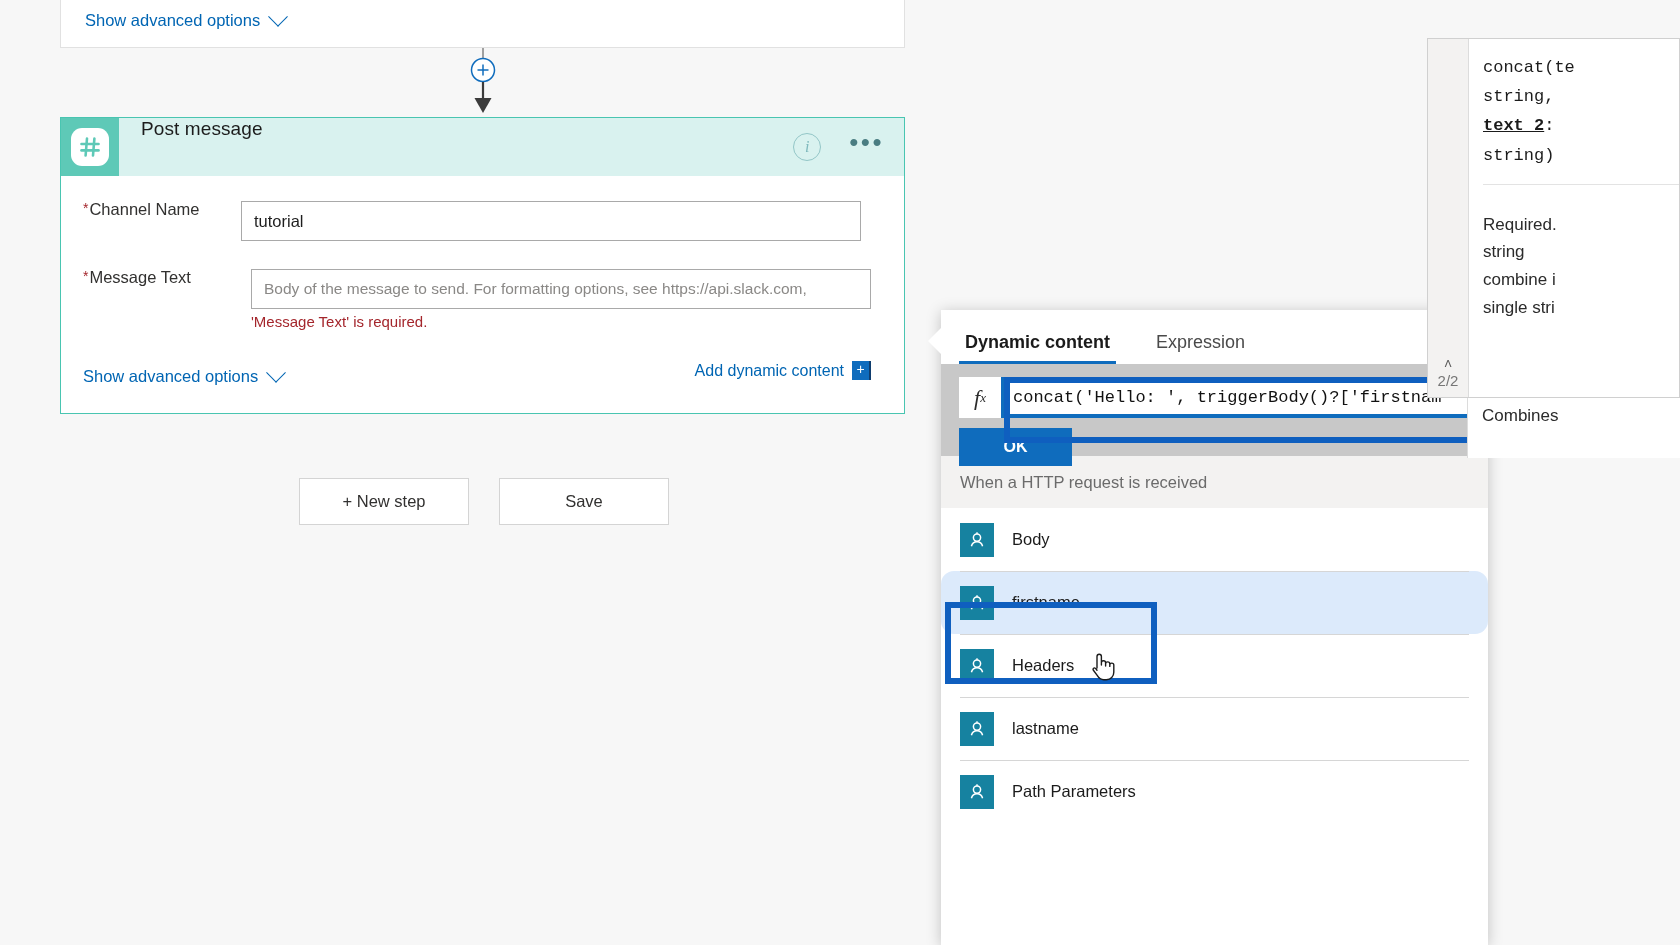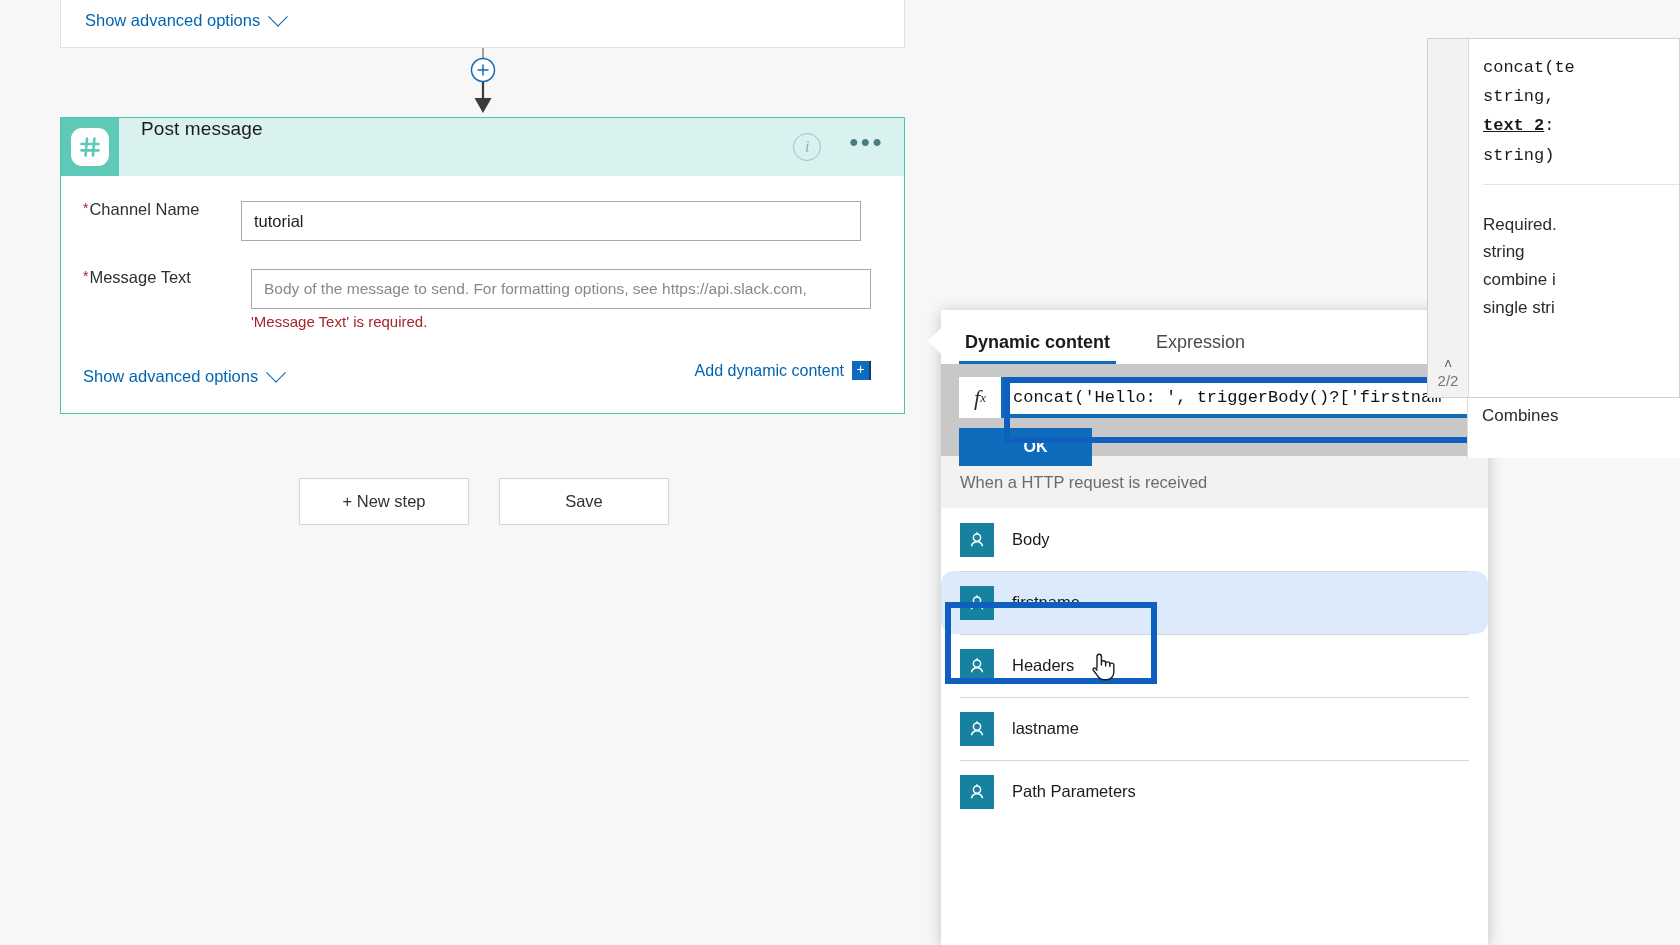--- a/index.html
+++ b/index.html
@@ -341,21 +341,20 @@
     background: #0f6cbd;
     color: #fff;
     font-size: 16px;
     font-weight: bold;
     border: none;
     display: flex;
     align-items: center;
     justify-content: center;
     cursor: pointer;
     font-family: "Liberation Sans", sans-serif;
-    padding-left: 20px;
   }
   .group-head {
     height: 52px;
     background: #f3f2f1;
     display: flex;
     align-items: center;
     padding-left: 19px;
     font-size: 16.5px;
     color: #6b6b6b;
   }

